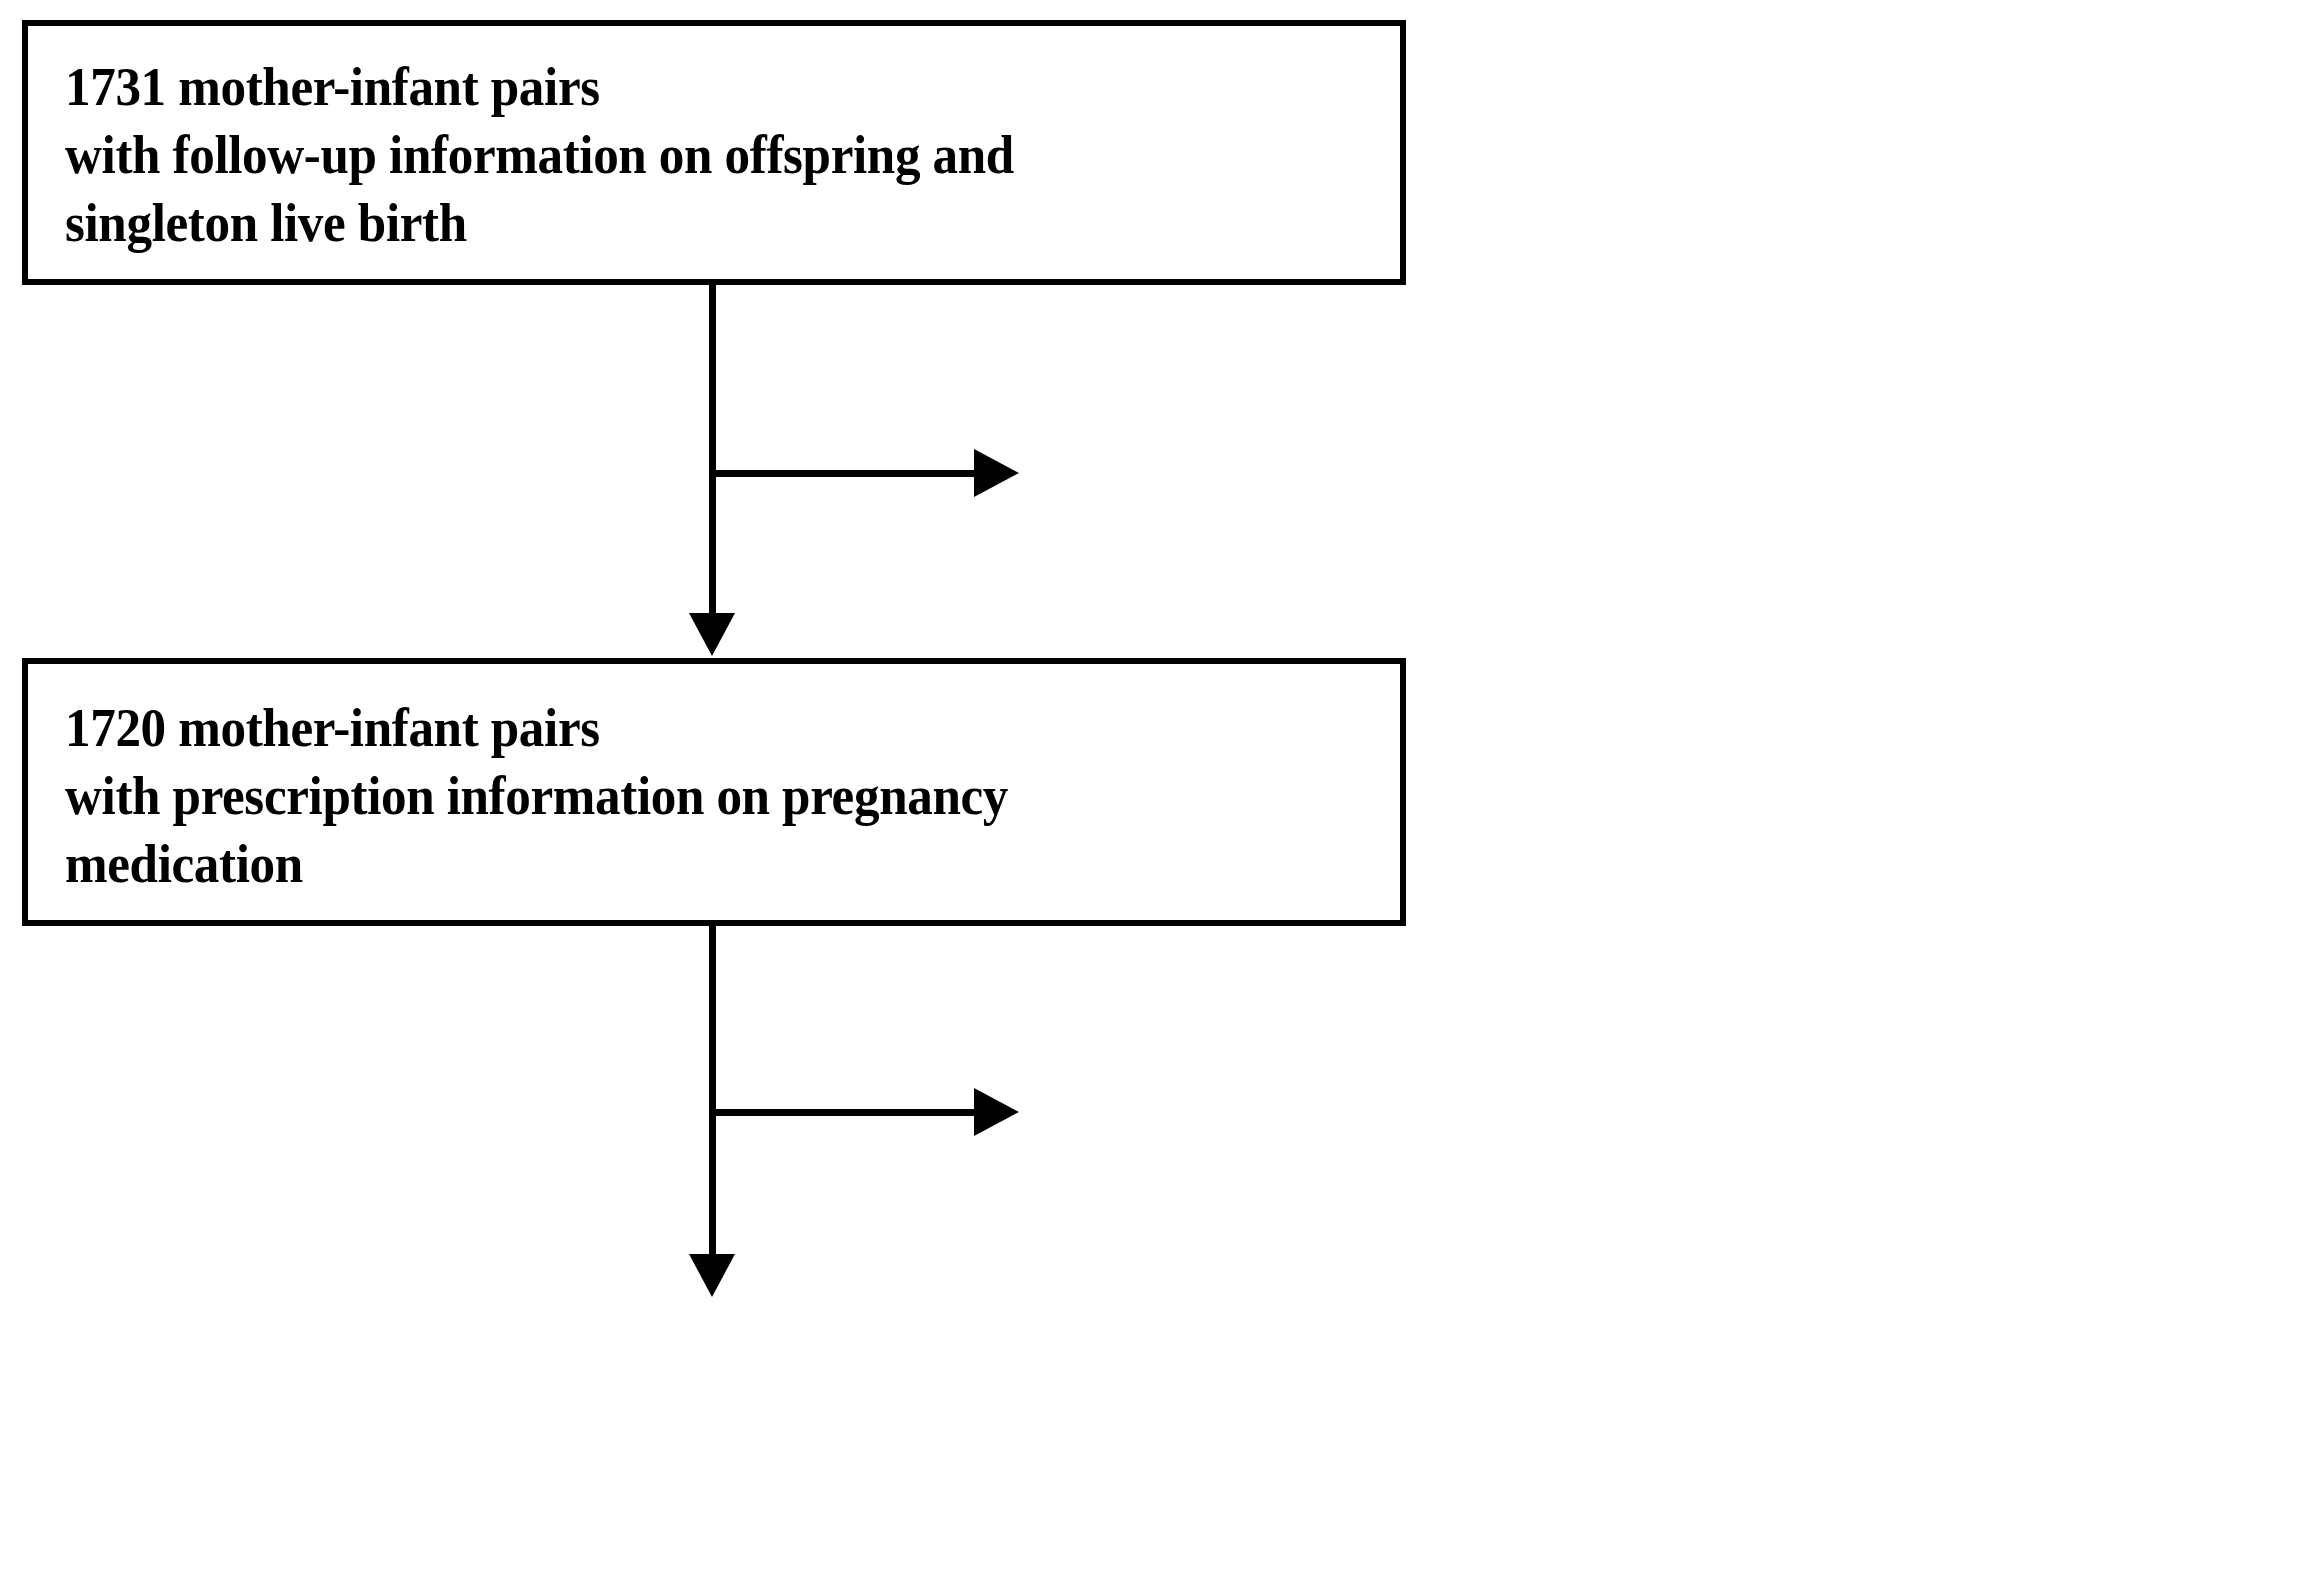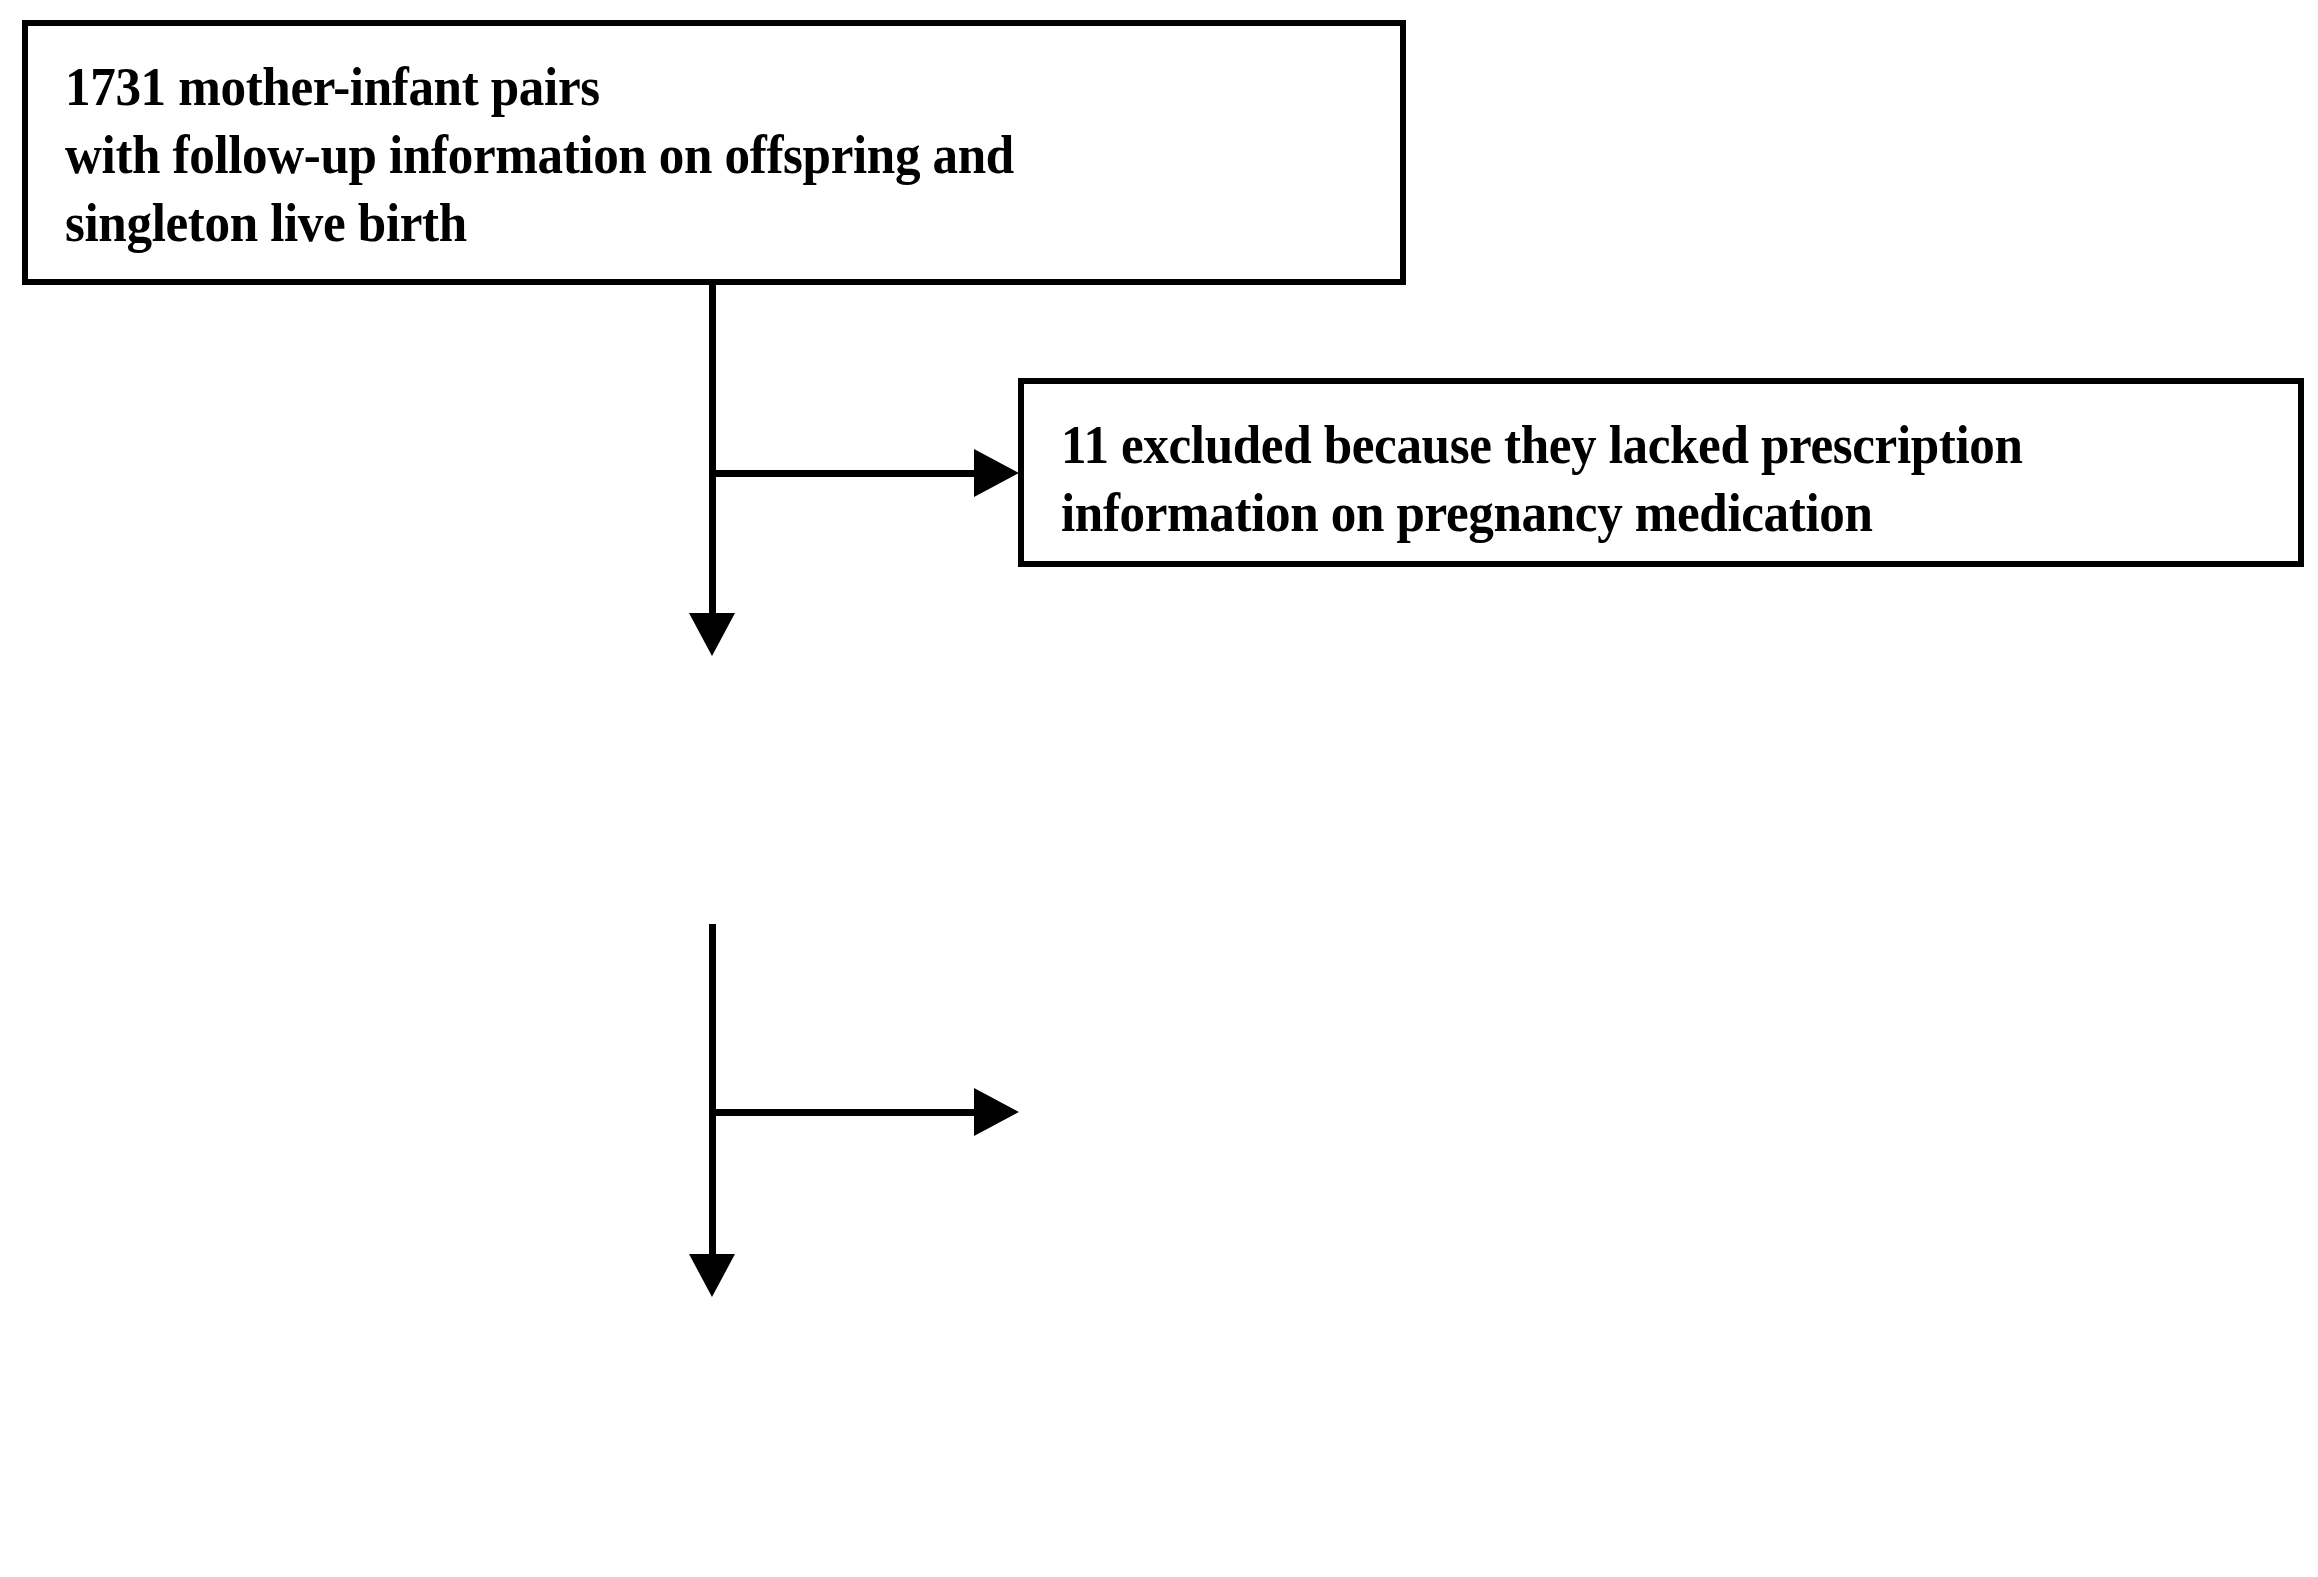--- a/index.html
+++ b/index.html
@@ -100,25 +100,26 @@
 with follow-up information on offspring and
 singleton live birth</div>
   </div>
 
   <div class="vline" id="connector-vertical-1"></div>
   <div class="arrow-down" id="arrowhead-vertical-1"></div>
 
   <div class="hline" id="connector-branch-1"></div>
   <div class="arrow-right" id="arrowhead-branch-1"></div>
 
-  <div class="node" id="box-exclusion-prescription">
-    <div class="node-text">11 excluded because they lacked prescription
-information on pregnancy medication</div>
+
+  <div class="node" id="box-cohort-prescription">
+    <div class="node-text">1720 mother-infant pairs
+with prescription information on pregnancy
+medication</div>
   </div>
-
 
   <div class="vline" id="connector-vertical-2"></div>
   <div class="arrow-down" id="arrowhead-vertical-2"></div>
 
   <div class="hline" id="connector-branch-2"></div>
   <div class="arrow-right" id="arrowhead-branch-2"></div>
 
 
 
 </div>

